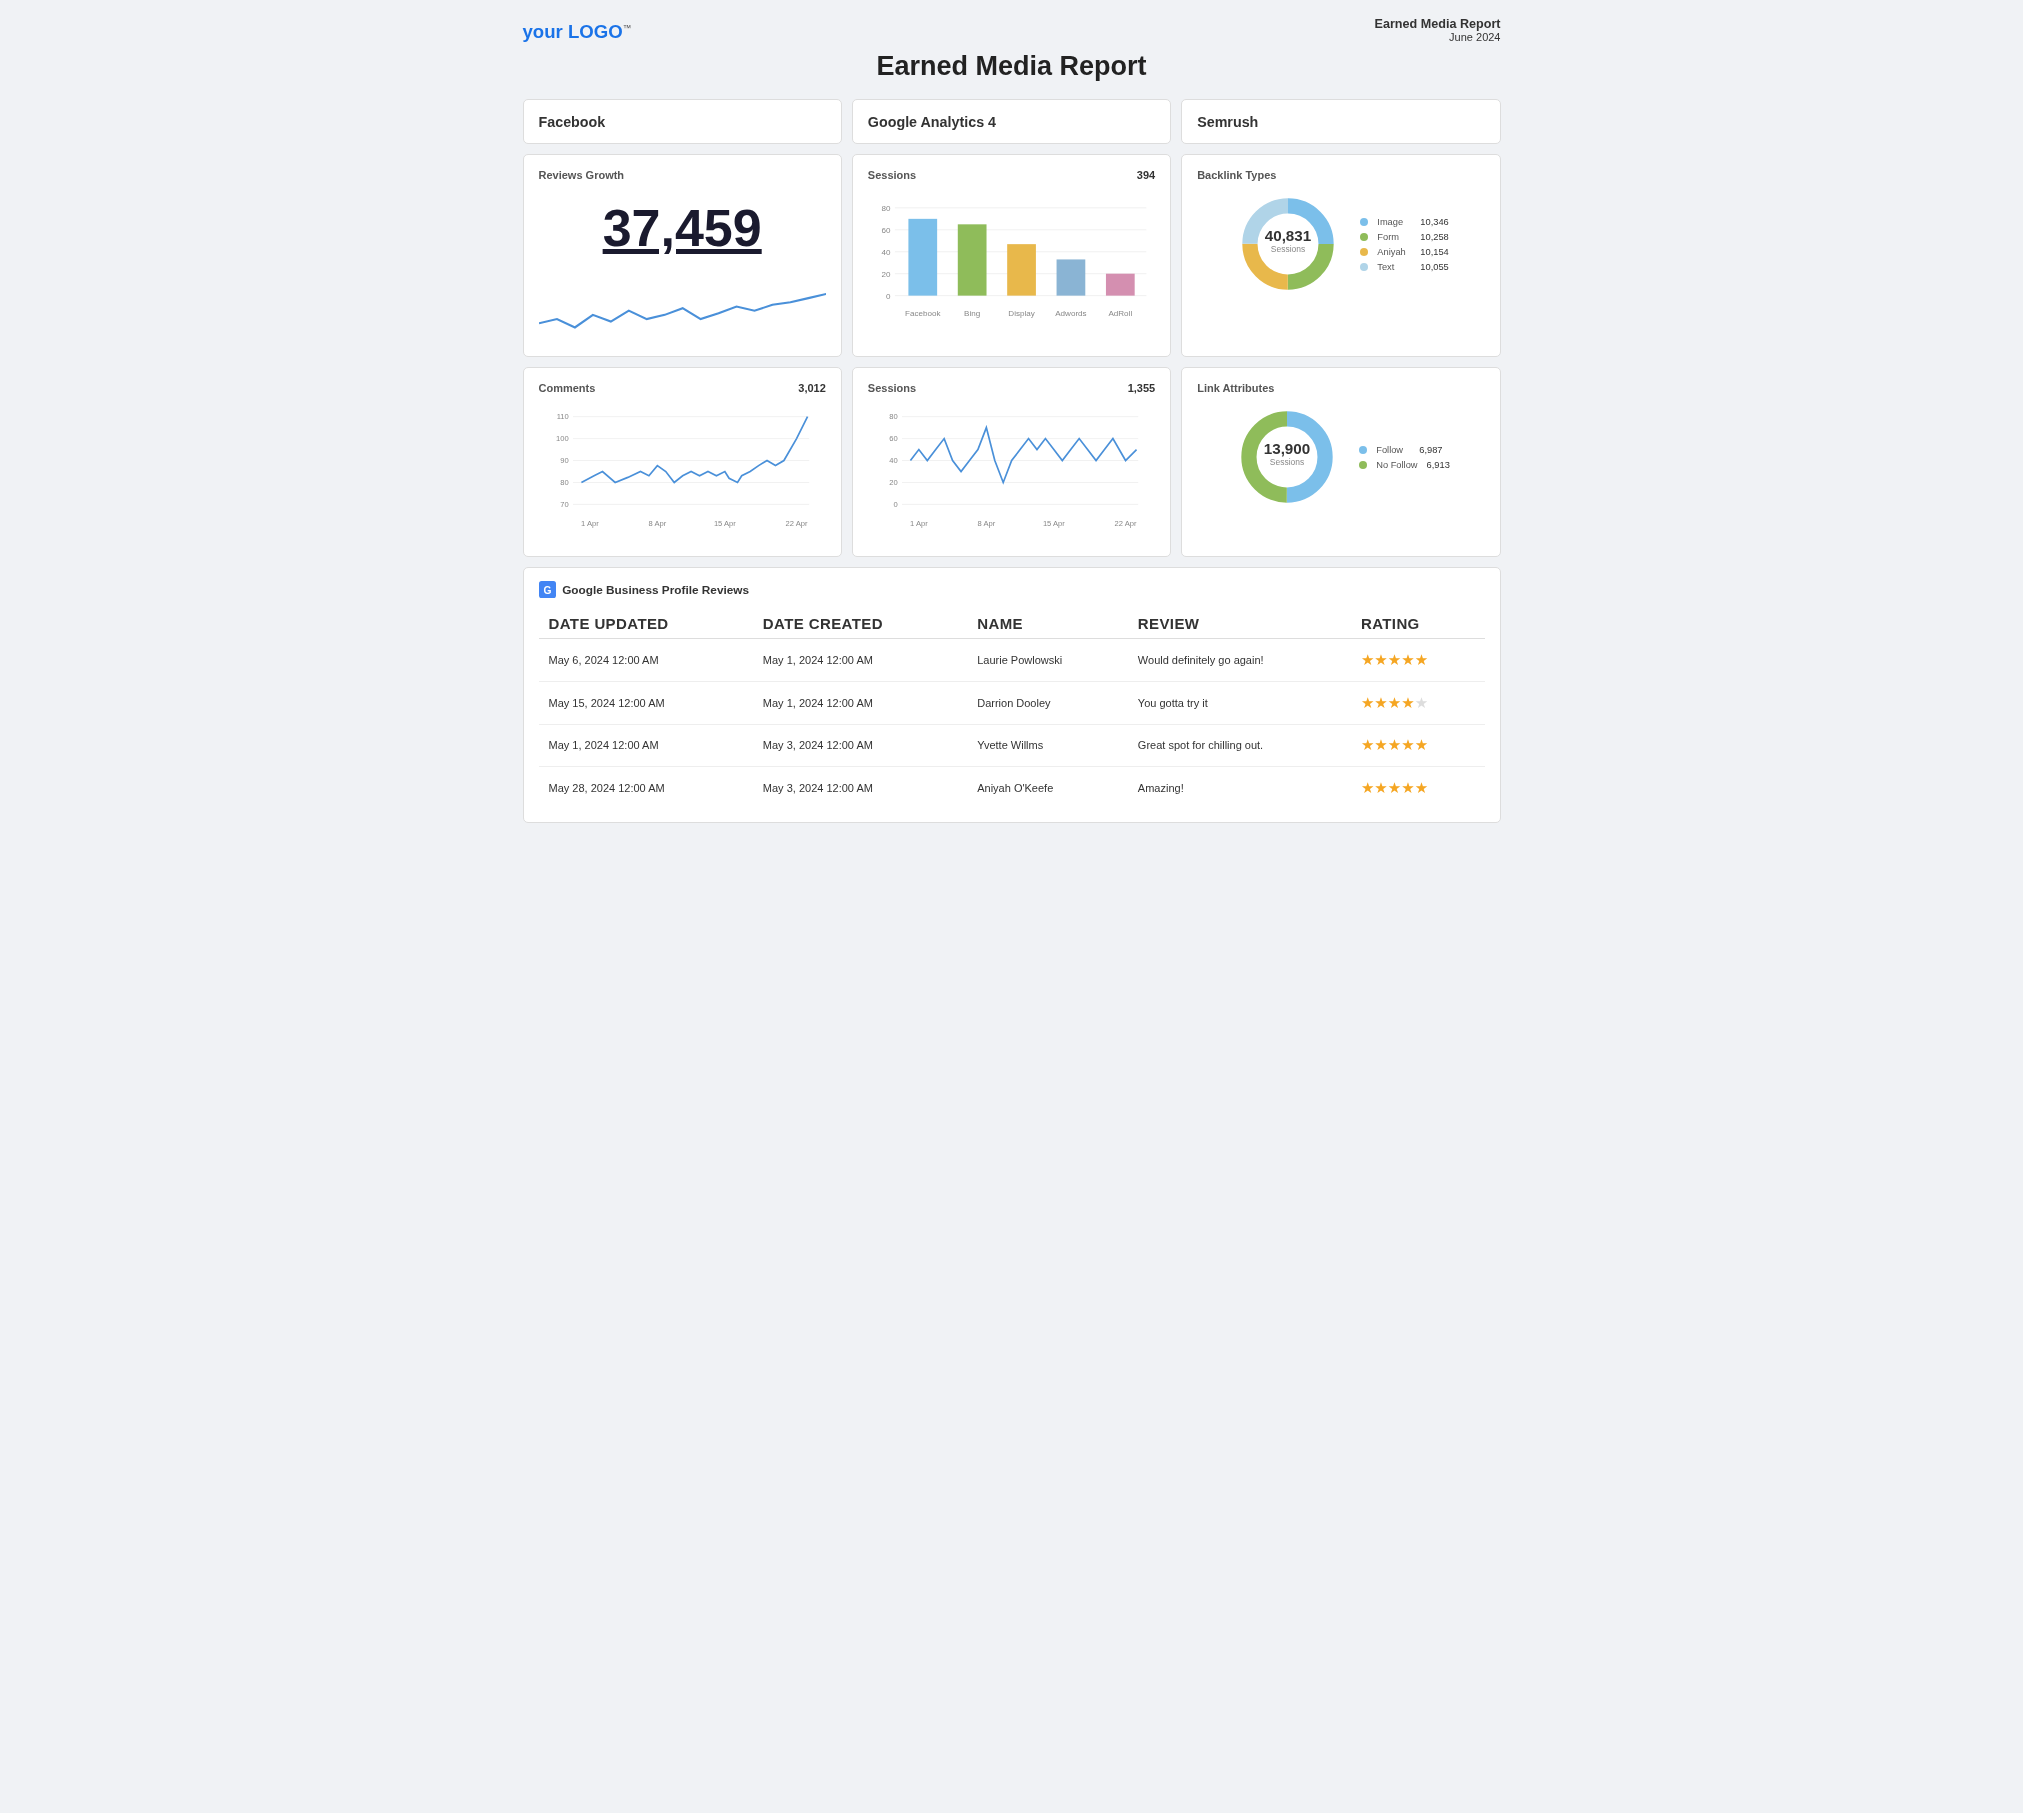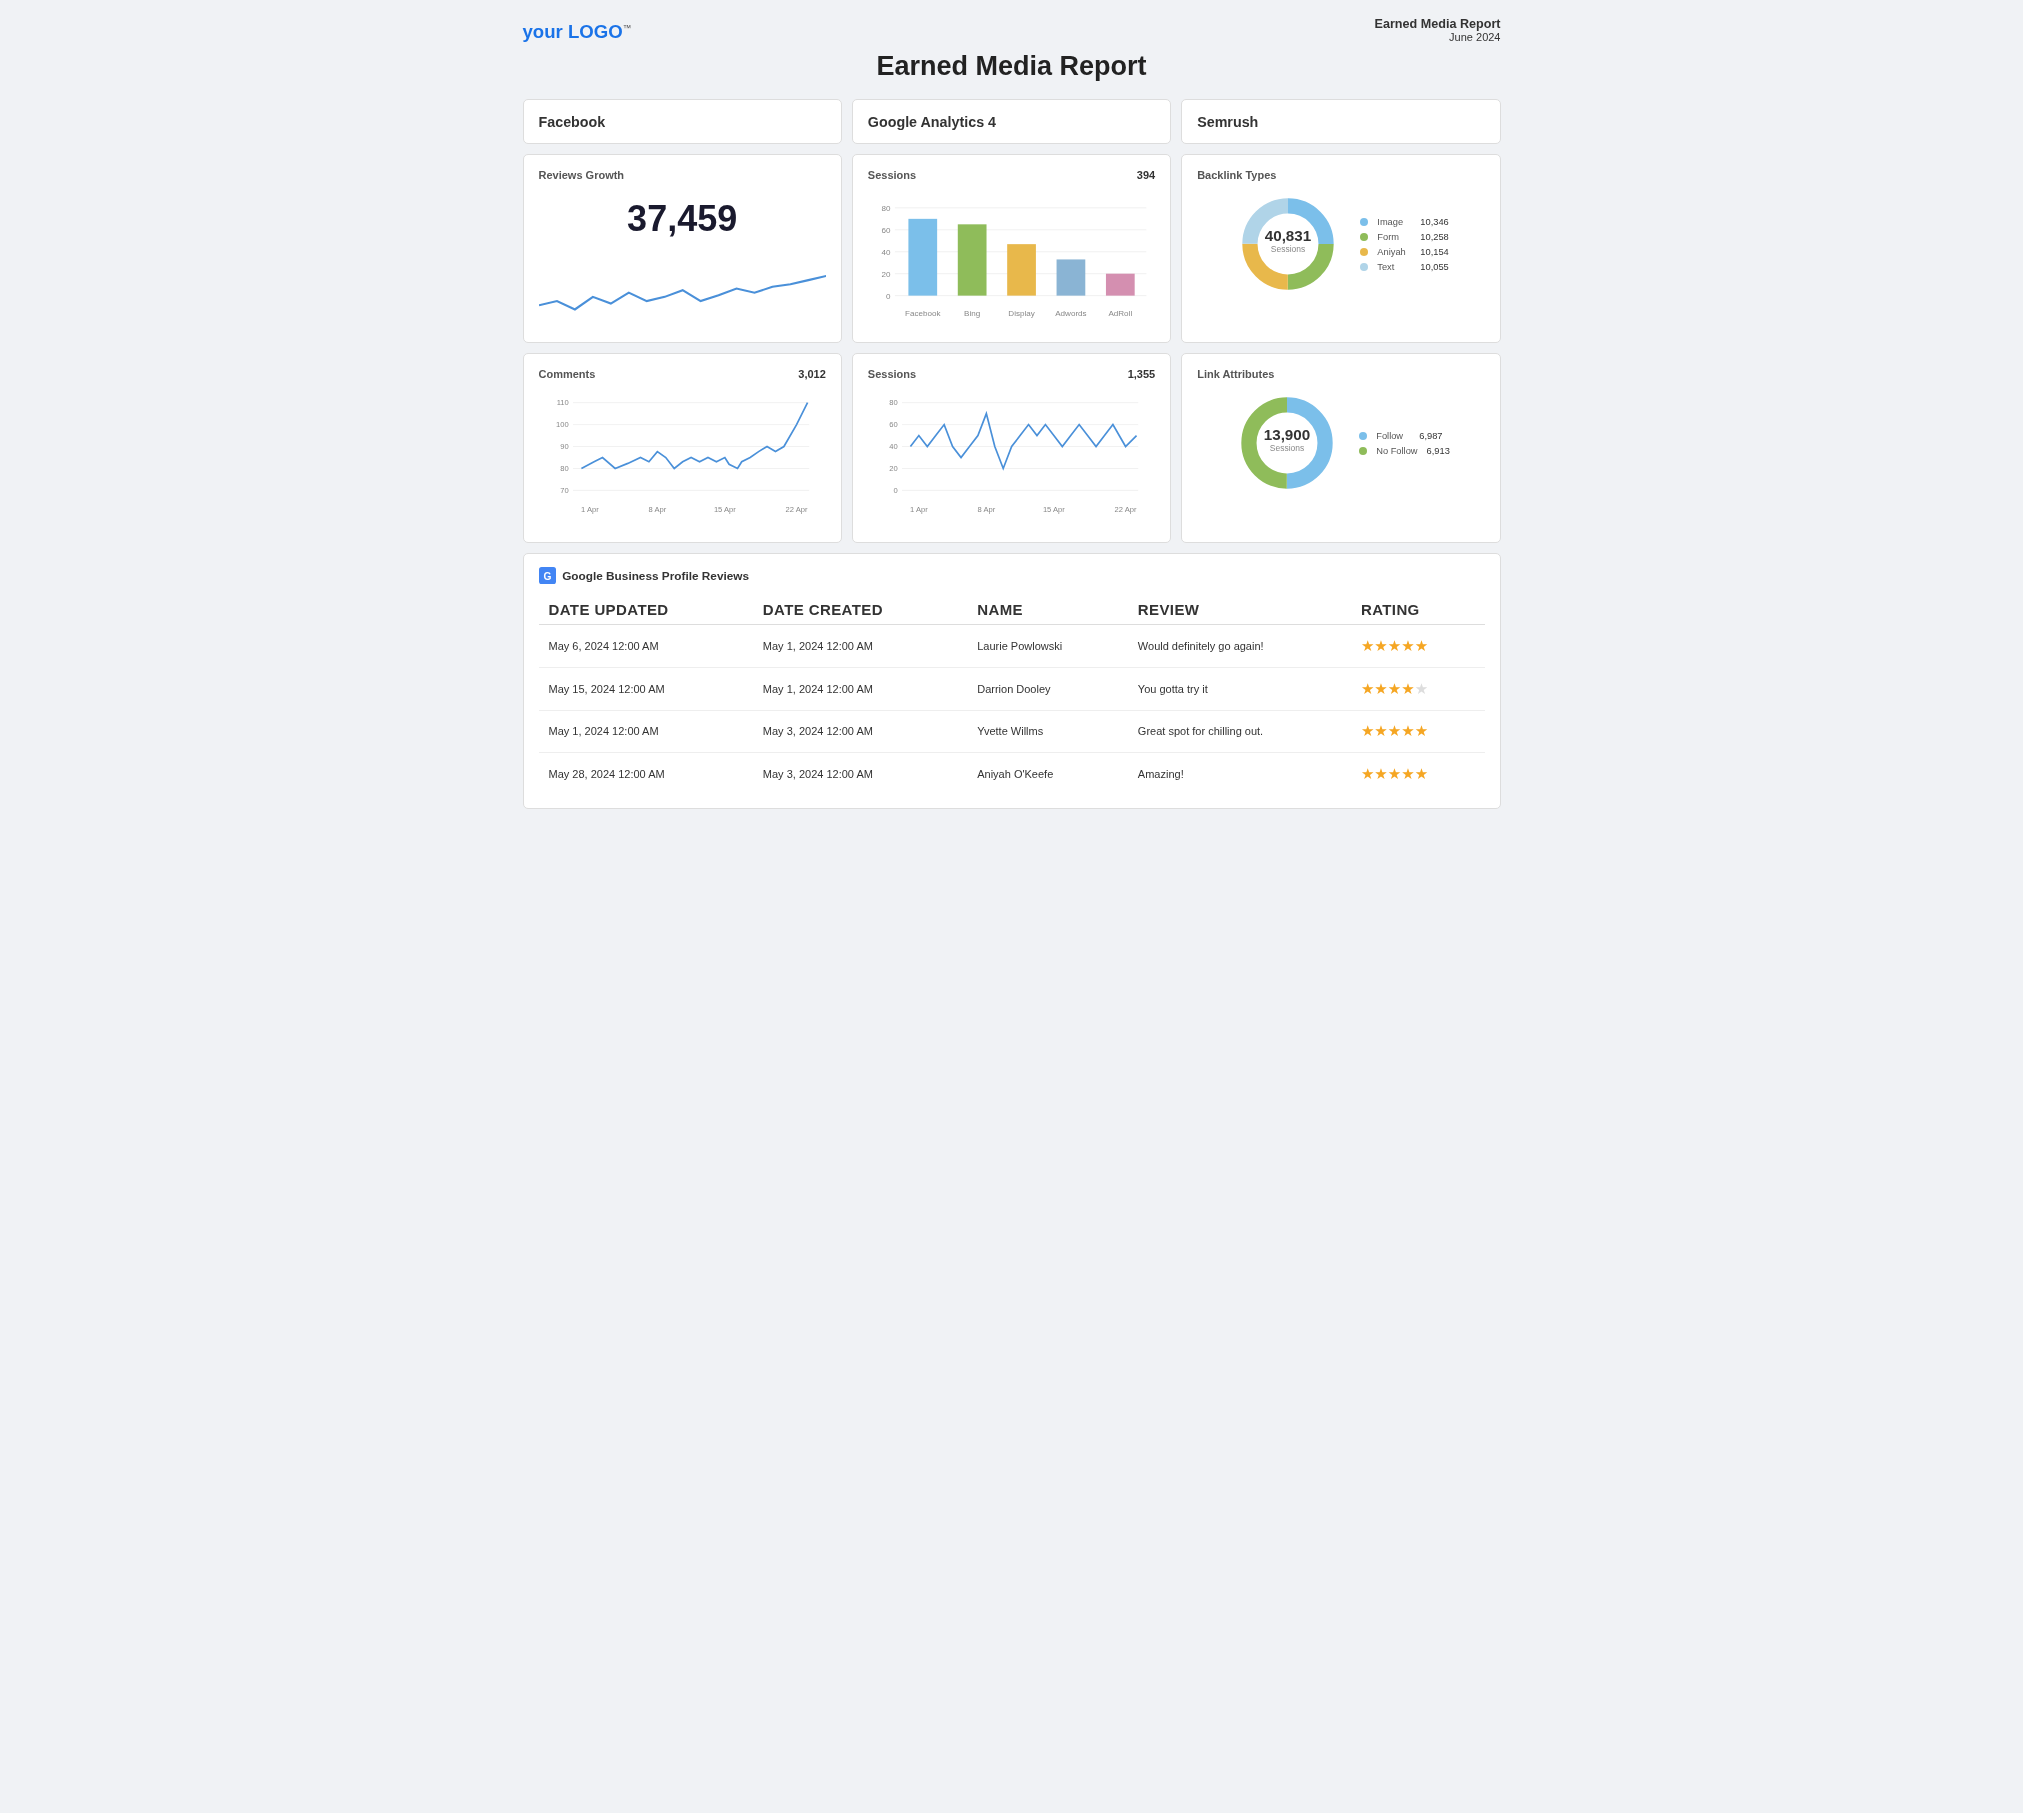--- a/index.html
+++ b/index.html
@@ -81,25 +81,26 @@
     }
     .card-value-right {
       position: absolute;
       top: 13.5px;
       right: 15px;
       font-size: 11px;
       font-weight: 700;
       color: #333;
     }
     .audience-number {
-      font-size: 36px;
+      font-size: 52px;
       font-weight: 800;
       color: #1a1a2e;
       margin: 17px 0 8.4px 0;
       text-align: center;
+      text-decoration: underline;
     }
     
     .line-chart-container {
       width: 100%;
       height: 67px;
       margin-top: 6.7px;
     }
     
     .bar-chart-container {
       width: 100%;

